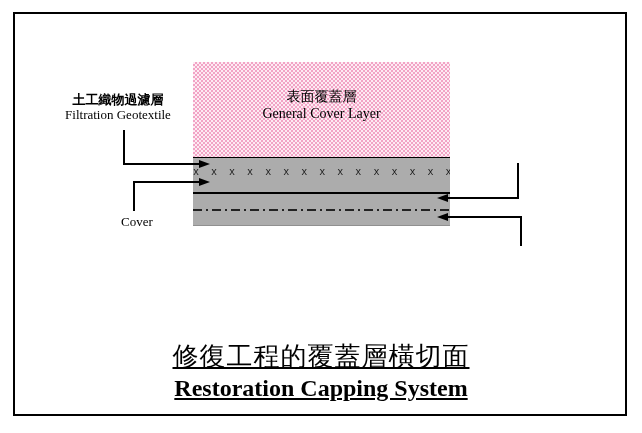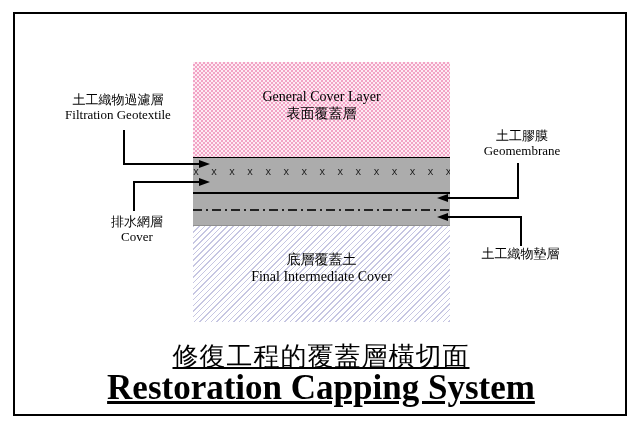--- a/index.html
+++ b/index.html
@@ -59,21 +59,21 @@
     background: #000;
   }
   .dashdot-line {
     position: absolute; left: 0; top: 51px; width: 100%; height: 2px;
     background: repeating-linear-gradient(90deg,
       #222 0 9px, rgba(0,0,0,0) 9px 13px,
       #222 13px 15px, rgba(0,0,0,0) 15px 19px);
   }
   
   .callout { position: absolute; text-align: center; font-size: 13px; line-height: 15px; }
-  .callout .zh { font-size: 13px; }
+  .callout .zh { font-size: 13px; font-weight: bold; }
   .callout .en { font-size: 13px; }
   .co-filtration  { left: 38px;  top: 92px;  width: 160px; }
   .co-geonet      { left: 77px;  top: 214px; width: 120px; }
   .co-geomembrane { left: 452px; top: 128px; width: 140px; }
   .co-cushion     { left: 448px; top: 246px; width: 145px; }
   
   .cline { position: absolute; background: #000; }
   .arrow-right, .arrow-left {
     position: absolute; width: 0; height: 0;
     border-top: 4px solid transparent;
@@ -81,76 +81,64 @@
   }
   .arrow-right { border-left: 11px solid #000; }
   .arrow-left  { border-right: 11px solid #000; }
   
   .title-block { position: absolute; left: 0; top: 341px; width: 642px; text-align: center; }
   .title-zh {
     font-size: 26px; line-height: 31px; letter-spacing: 1px;
     text-decoration: underline; font-weight: normal;
   }
   .title-en {
-    font-size: 35px; line-height: 32px; font-weight: bold;
+    font-size: 24px; line-height: 32px; font-weight: bold;
     text-decoration: underline;
   }
 </style>
 </head>
 <body>
 
 <div id="canvas">
   <div class="frame"></div>
 
   <div class="layer-top">
     <div class="layer-caption">
+      <div>表面覆蓋層</div>
       <div>General Cover Layer</div>
-      <div>表面覆蓋層</div>
     </div>
   </div>
 
   <div class="layer-mid">
     <div class="marks-row">x x x x x x x x x x x x x x x x x x x x x x x x x x</div>
     <div class="solid-line"></div>
     <div class="dashdot-line"></div>
   </div>
 
-  <div class="layer-bottom">
-    <div class="layer-caption">
-      <div>底層覆蓋土</div>
-      <div>Final Intermediate Cover</div>
-    </div>
-  </div>
 
   <div class="callout co-filtration">
     <div class="zh">土工織物過濾層</div>
     <div class="en">Filtration Geotextile</div>
   </div>
   <div class="cline" style="left:123px; top:130px; width:2px; height:34px;"></div>
   <div class="cline" style="left:123px; top:163px; width:77px; height:2px;"></div>
   <div class="arrow-right" style="left:199px; top:160px;"></div>
 
   <div class="callout co-geonet">
-    <div class="zh">排水網層</div>
     <div class="en">Cover</div>
   </div>
   <div class="cline" style="left:133px; top:181px; width:67px; height:2px;"></div>
   <div class="cline" style="left:133px; top:181px; width:2px; height:30px;"></div>
   <div class="arrow-right" style="left:199px; top:178px;"></div>
 
-  <div class="callout co-geomembrane">
-    <div class="zh">土工膠膜</div>
-    <div class="en">Geomembrane</div>
-  </div>
   <div class="cline" style="left:517px; top:163px; width:2px; height:36px;"></div>
   <div class="cline" style="left:447px; top:197px; width:72px; height:2px;"></div>
   <div class="arrow-left" style="left:437px; top:194px;"></div>
 
   <div class="callout co-cushion">
-    <div class="zh">土工織物墊層</div>
   </div>
   <div class="cline" style="left:447px; top:216px; width:75px; height:2px;"></div>
   <div class="cline" style="left:520px; top:216px; width:2px; height:30px;"></div>
   <div class="arrow-left" style="left:437px; top:213px;"></div>
 
   <div class="title-block">
     <div class="title-zh">修復工程的覆蓋層橫切面</div>
     <div class="title-en">Restoration Capping System</div>
   </div>
 </div>

